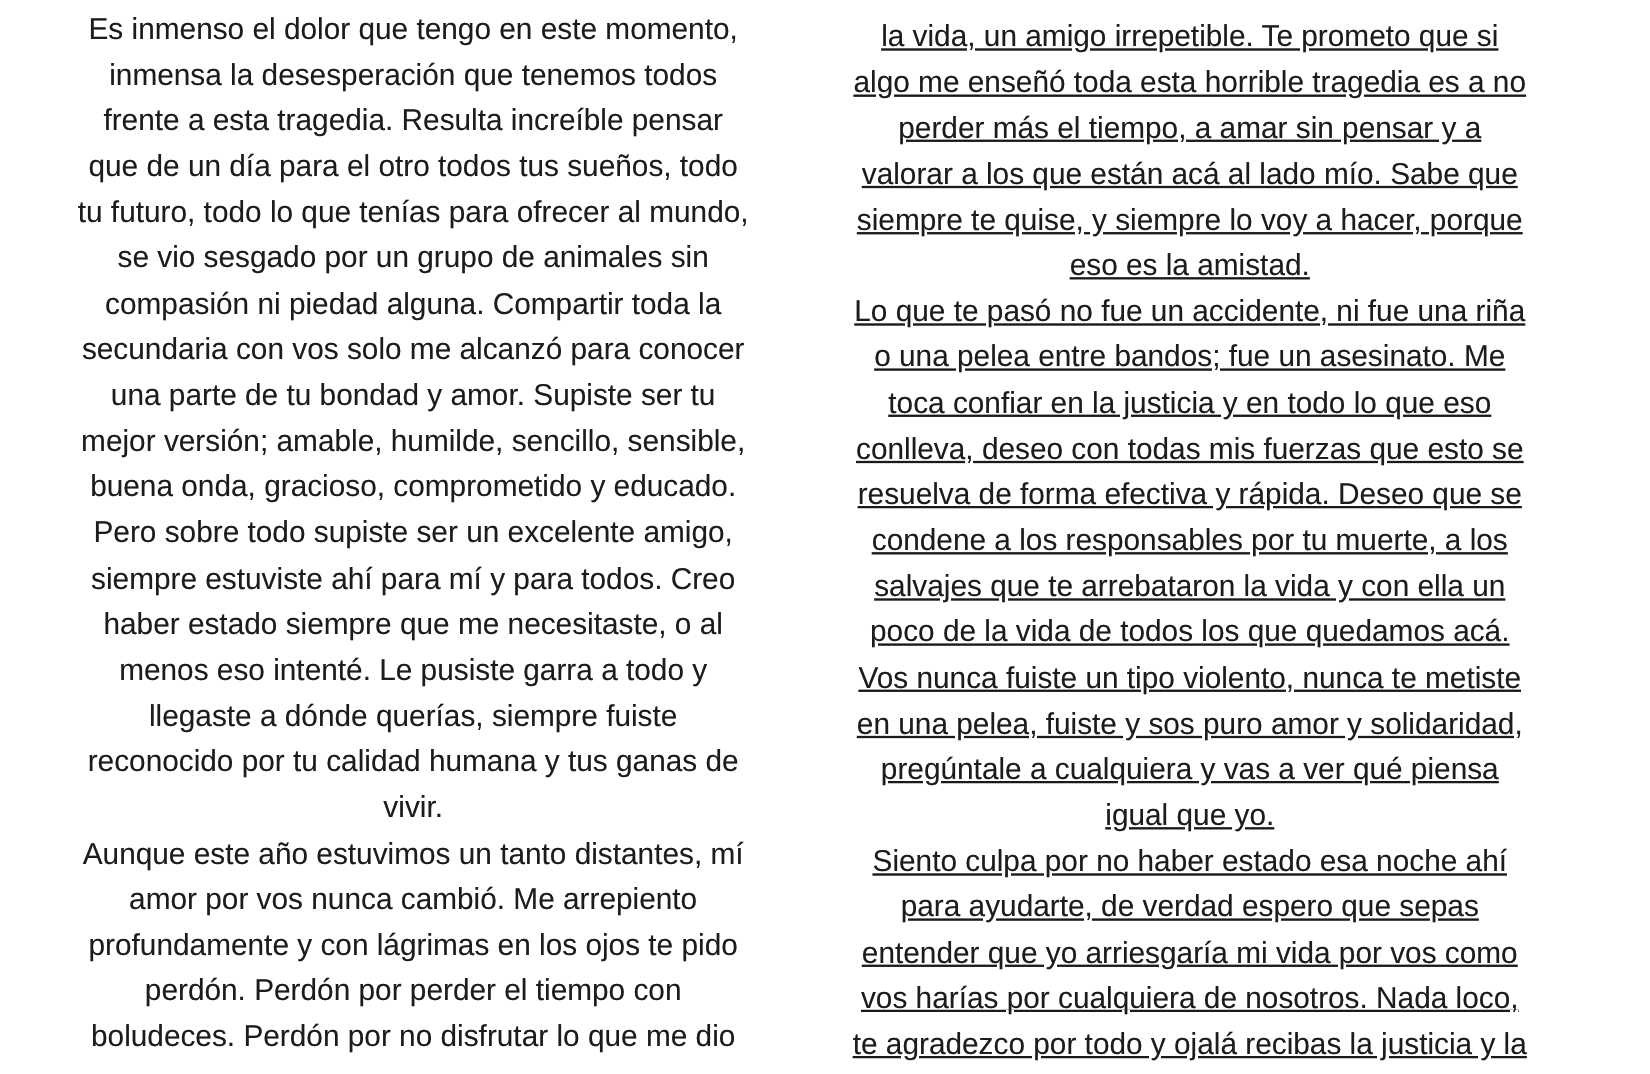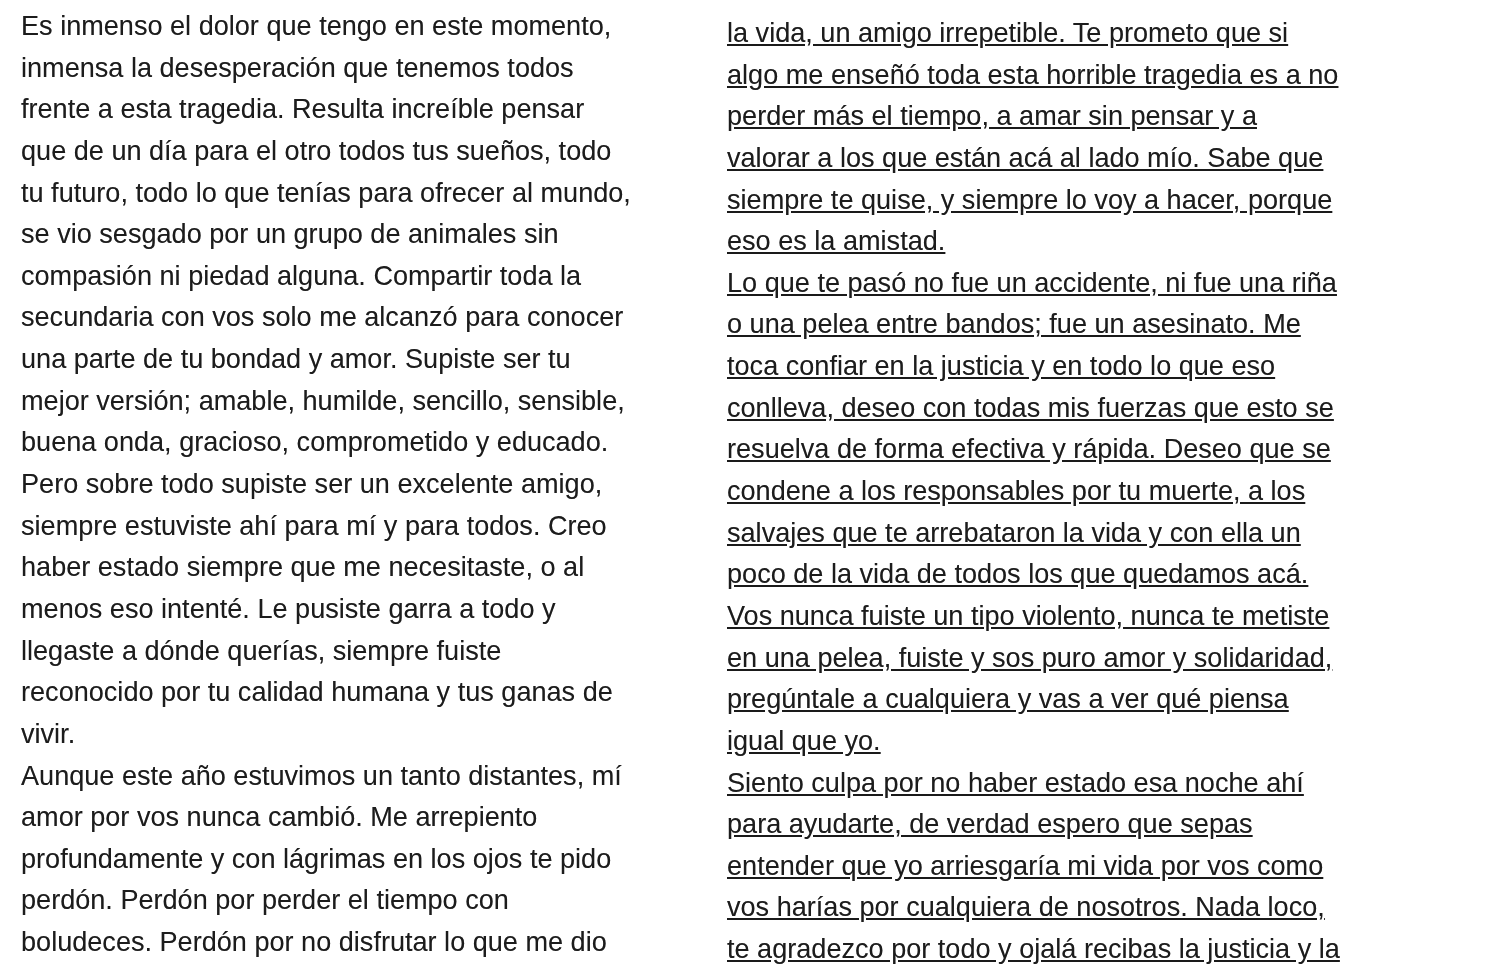--- a/index.html
+++ b/index.html
@@ -18,20 +18,21 @@
     .page {
       position: absolute;
       left: 0; top: 0;
       width: 1500px;
       height: 976px;
       background: #ffffff;
     }
     .column {
       position: absolute;
       top: 0;
+      text-align: center;
     }
     .col-left {
       left: 21px;
       top: 5px;
       width: 720px;
     }
     .col-right {
       left: 727px;
       top: 12px;
       width: 720px;

